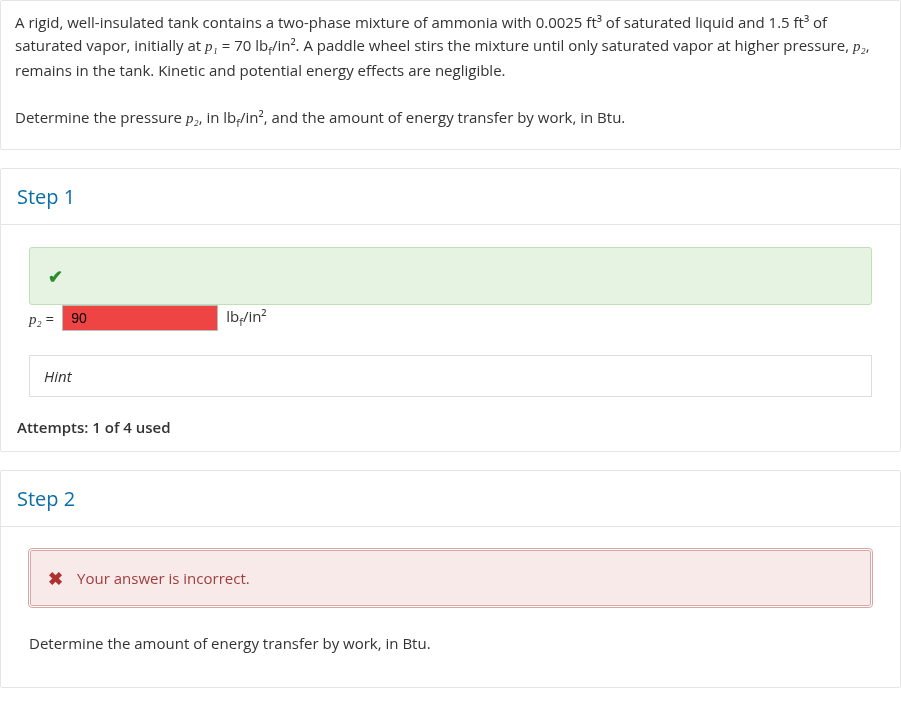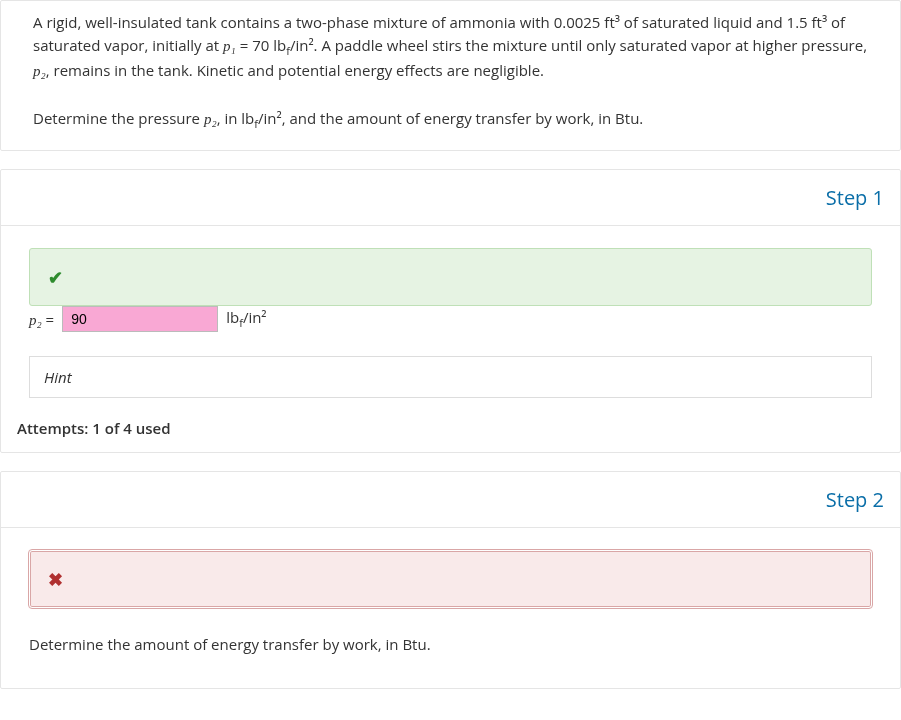--- a/index.html
+++ b/index.html
@@ -12,28 +12,26 @@
     width: 901px;
   }
   .panel {
     border: 1px solid #e5e5e5;
     border-radius: 2px;
     margin-bottom: 18px;
   }
   .problem {
     padding: 10px 14px 18px 14px;
     line-height: 1.55;
-    margin-left: 18px;
   }
   .step-header {
     padding: 14px 16px;
     border-bottom: 1px solid #e5e5e5;
     color: #0a6ea8;
     font-size: 20px;
-    text-align: right;
   }
   .step-body {
     padding: 22px 28px 12px 28px;
   }
   .alert {
     border-radius: 3px;
     padding: 16px 18px;
     font-size: 15px;
     display: flex;
     align-items: center;
@@ -74,21 +72,21 @@
   .var {
     font-style: italic;
     font-family: "Times New Roman", serif;
   }
   .sub { font-size: 11px; vertical-align: sub; font-style: normal; font-family: inherit;}
   input.answer-input {
     width: 156px;
     padding: 4px 8px;
     font-size: 14px;
     border: 1px solid #bbb;
-    background: #f9a8d4;
+    background: #ef4444;
     height: 26px;
   }
   .hint-box {
     border: 1px solid #ddd;
     padding: 10px 14px;
     font-size: 15px;
     color: #333;
     font-style: italic;
   }
   .attempts {
@@ -126,17 +124,18 @@
     <div class="hint-box">Hint</div>
   </div>
   <div class="attempts">Attempts: 1 of 4 used</div>
 </div>
 
 <div class="panel" style="margin-bottom:0;">
   <div class="step-header">Step 2</div>
   <div class="step-body">
     <div class="alert alert-error">
       <span class="x-icon">✖</span>
+      <span>Your answer is incorrect.</span>
     </div>
     <div class="prompt">Determine the amount of energy transfer by work, in Btu.</div>
 
   </div>
 </div>
 
 </body></html>

